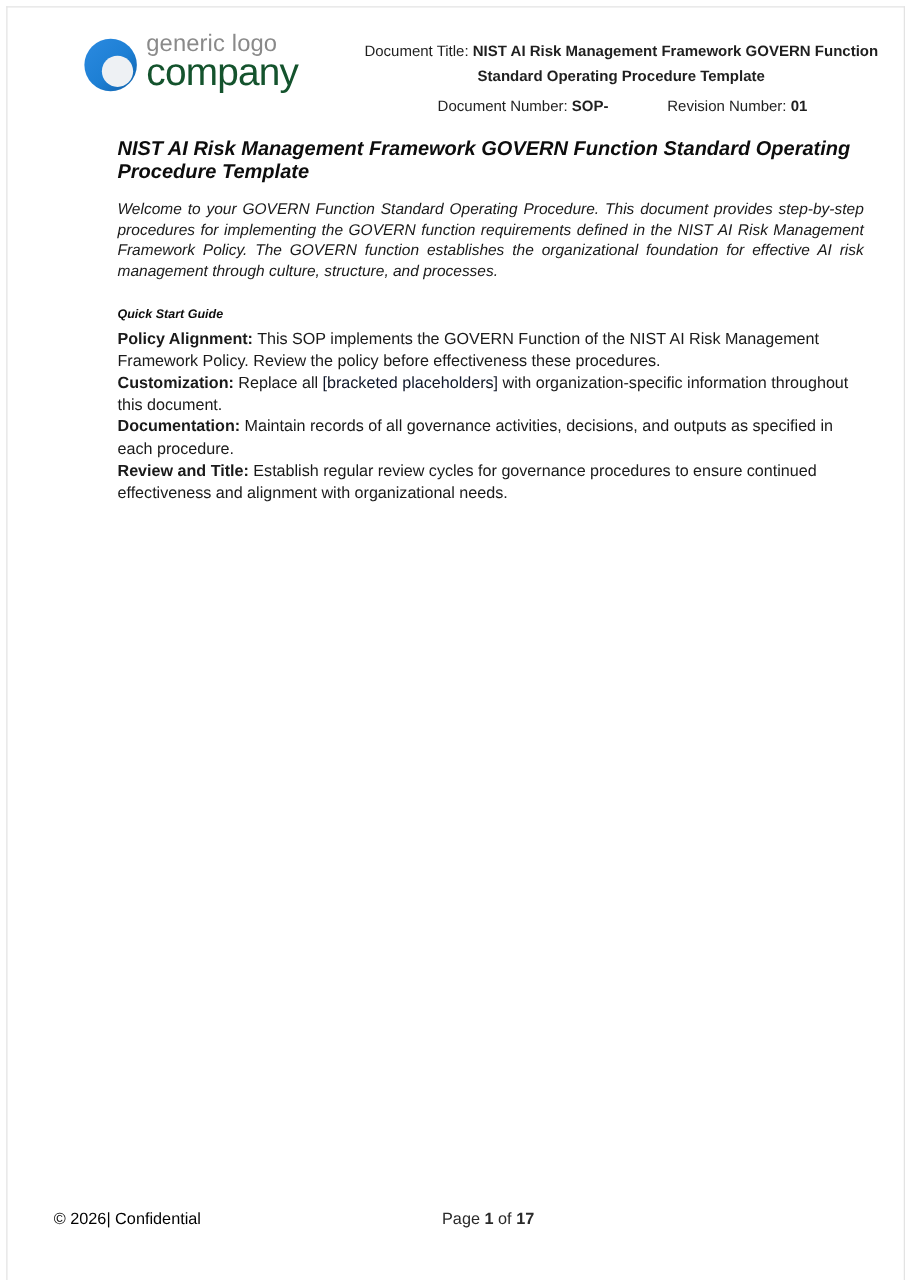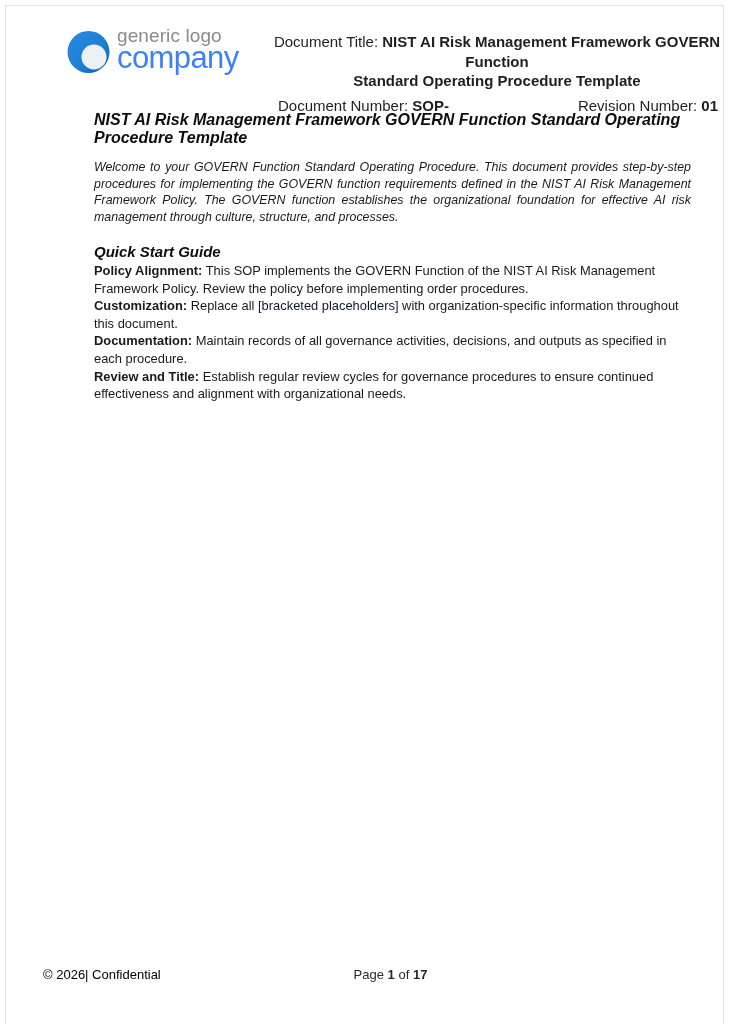--- a/index.html
+++ b/index.html
@@ -61,48 +61,48 @@
   .logo-line-1 {
     font-size: 19px;
     line-height: 15px;
     color: #8a8a8a;
     letter-spacing: 0.1px;
     white-space: nowrap;
   }
   .logo-line-2 {
     font-size: 31px;
     line-height: 32px;
-    color: #3b82f6;
+    color: #14532d;
     letter-spacing: -0.6px;
     margin-top: -1px;
     white-space: nowrap;
   }
 
   .header-text {
     position: absolute;
     left: 262px;
     top: 26px;
     width: 458px;
     text-align: center;
   }
   .hdr-row {
-    font-size: 15px;
+    font-size: 12px;
     line-height: 19.5px;
     color: #1f1f1f;
     white-space: nowrap;
   }
   .hdr-row.title-row {
     white-space: normal;
   }
   .hdr-label { font-weight: 400; }
   .hdr-value { font-weight: 700; }
   .hdr-meta-row {
     margin-top: 5px;
     display: flex;
-    justify-content: space-between;
+    justify-content: center;
     padding: 0 8px 0 10px;
     gap: 47px;
   }
 
   
   .doc-body {
     position: absolute;
     left: 88px;
     top: 105px;
     width: 597px;
@@ -117,21 +117,21 @@
   }
   .intro-para {
     font-size: 12.4px;
     line-height: 16.5px;
     font-style: italic;
     color: #1a1a1a;
     text-align: justify;
     margin: 0 0 18px 0;
   }
   .quick-start-heading {
-    font-size: 15px;
+    font-size: 10px;
     line-height: 18px;
     font-weight: 700;
     font-style: italic;
     color: #0d0d0d;
     margin: 0 0 1px 0;
   }
   .qs-item {
     font-size: 12.9px;
     line-height: 17.6px;
     color: #1a1a1a;
@@ -225,21 +225,21 @@
   <div class="doc-body">
 
     <h1 class="section-title">NIST AI Risk Management Framework GOVERN Function Standard Operating Procedure Template</h1>
 
     <p class="intro-para">Welcome to your GOVERN Function Standard Operating Procedure. This document provides step-by-step procedures for implementing the GOVERN function requirements defined in the NIST AI Risk Management Framework Policy. The GOVERN function establishes the organizational foundation for effective AI risk management through culture, structure, and processes.</p>
 
     <h2 class="quick-start-heading">Quick Start Guide</h2>
 
     <div>
       <p class="qs-item">
-        <span class="qs-term">Policy Alignment:</span><span class="qs-desc"> This SOP implements the GOVERN Function of the NIST AI Risk Management Framework Policy. Review the policy before implementing order procedures.</span>
+        <span class="qs-term">Policy Alignment:</span><span class="qs-desc"> This SOP implements the GOVERN Function of the NIST AI Risk Management Framework Policy. Review the policy before effectiveness these procedures.</span>
       </p>
       <p class="qs-item">
         <span class="qs-term">Customization:</span><span class="qs-desc"> Replace all </span><span class="placeholder-text">[bracketed placeholders]</span><span class="qs-desc"> with organization-specific information throughout this document.</span>
       </p>
       <p class="qs-item">
         <span class="qs-term">Documentation:</span><span class="qs-desc"> Maintain records of all governance activities, decisions, and outputs as specified in each procedure.</span>
       </p>
       <p class="qs-item">
         <span class="qs-term">Review and Title:</span><span class="qs-desc"> Establish regular review cycles for governance procedures to ensure continued effectiveness and alignment with organizational needs.</span>
       </p>

